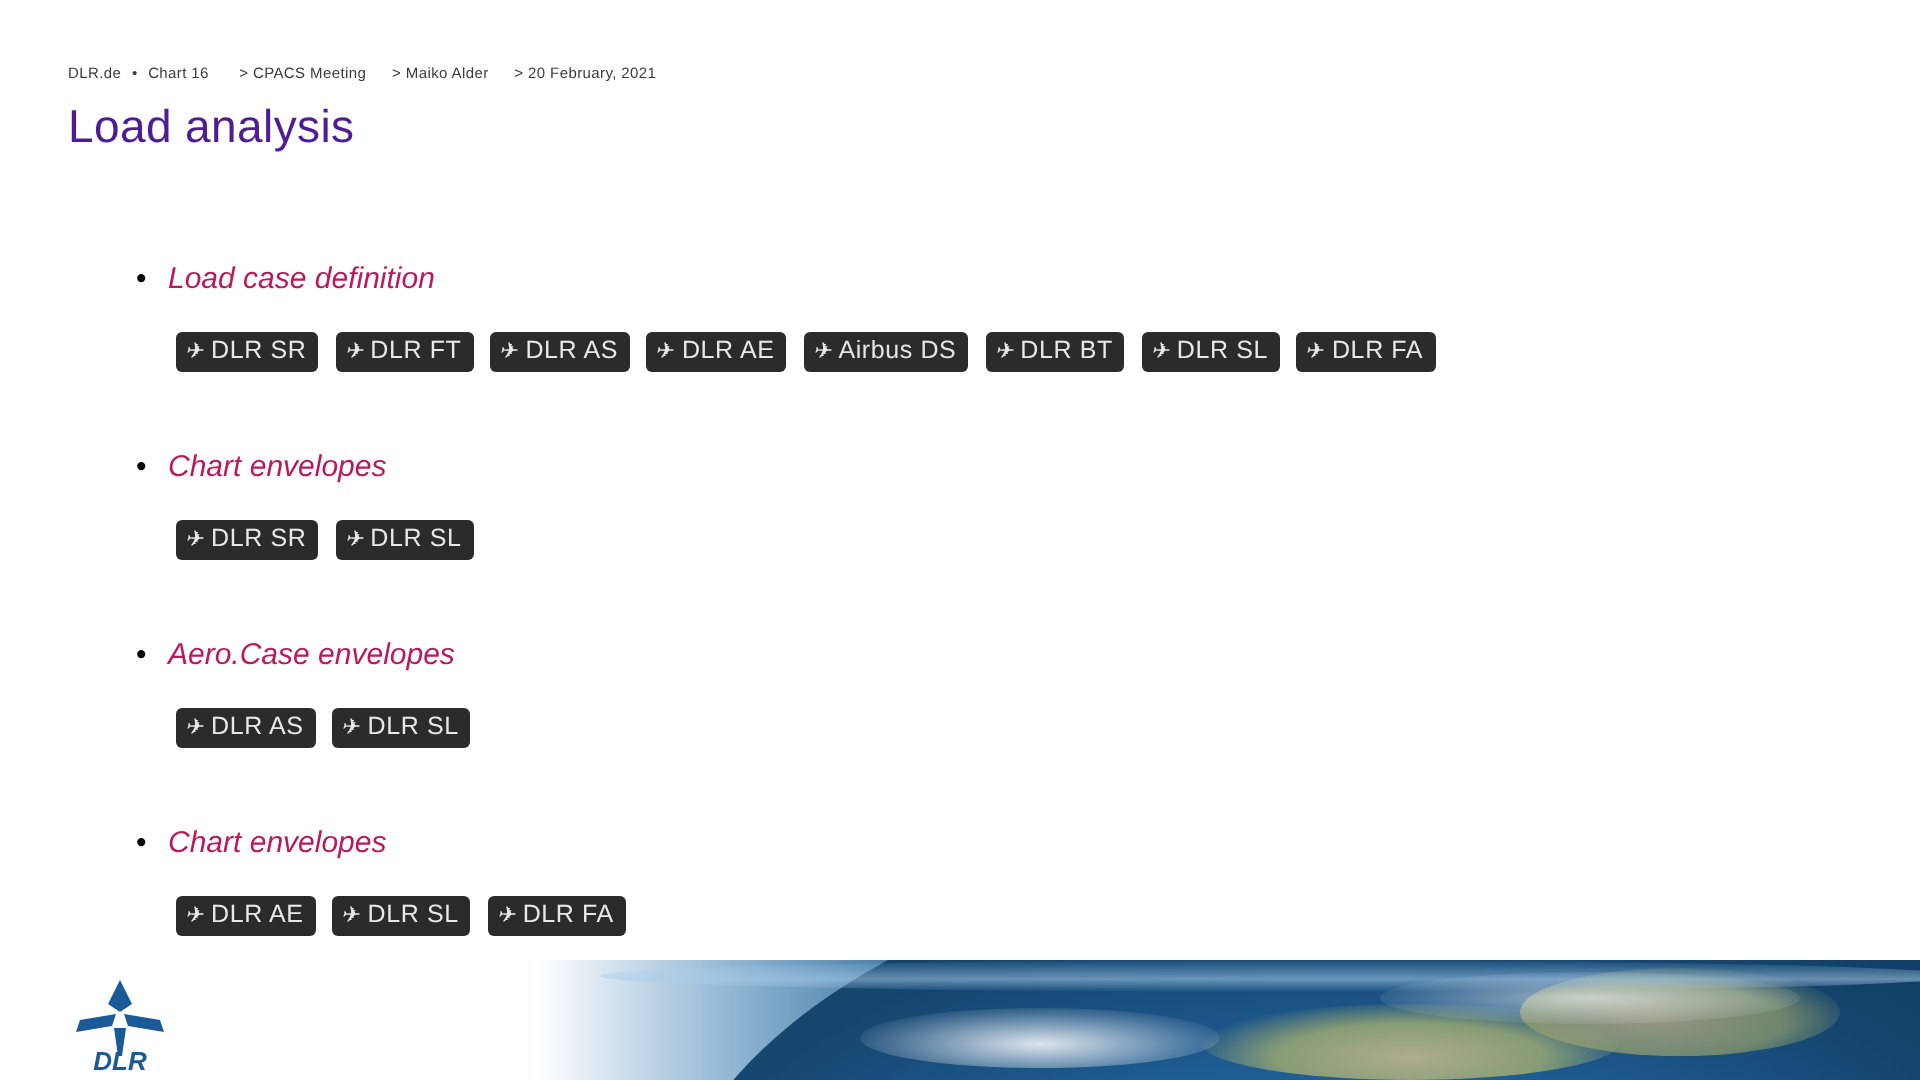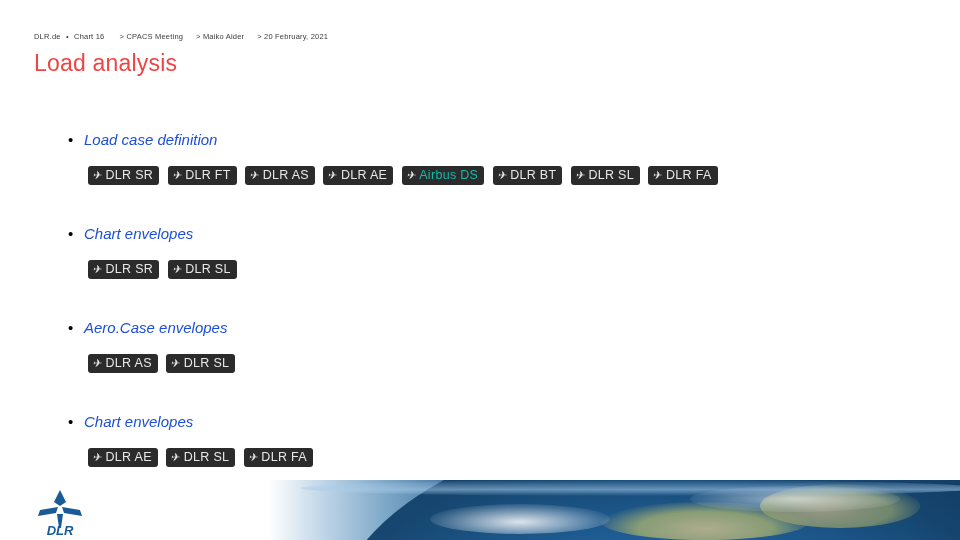--- a/index.html
+++ b/index.html
@@ -28,21 +28,21 @@
   }
   .breadcrumb span { display: inline; }
   .breadcrumb .sep { padding: 0 3px; }
 
   
   .slide-title {
     position: absolute;
     left: 34px;
     top: 50px;
     font-size: 23px;
-    color: #ef4444;
+    color: #4c1d95;
     font-weight: normal;
     letter-spacing: 0.2px;
   }
 
   
   .content {
     position: absolute;
     left: 0;
     top: 130px;
     width: 960px;
@@ -61,21 +61,21 @@
     font-size: 15px;
     color: #000;
     line-height: 20px;
   }
   .bullet-text {
     position: absolute;
     left: 84px;
     top: 0;
     font-size: 15px;
     font-style: italic;
-    color: #1d4ed8;
+    color: #be185d;
     line-height: 20px;
     white-space: nowrap;
   }
 
   .tag-row {
     position: relative;
     padding-left: 88px;
     white-space: nowrap;
     height: 26px;
   }
@@ -93,21 +93,21 @@
     letter-spacing: 0.3px;
   }
   .tag .glyph {
     display: inline-block;
     font-size: 11px;
     margin-right: 3px;
     transform: skewX(-12deg);
     color: #e8e8e8;
   }
   .tag .tag-label { display: inline; }
-  .tag.airbus .tag-label { color: #14b8a6; }
+  .tag.airbus .tag-label { color: #e5e5e5; }
   .tag.airbus { background: #2b2b2b; }
 
   
   .footer-band {
     position: absolute;
     left: 0;
     bottom: 0;
     width: 960px;
     height: 60px;
     background: linear-gradient(90deg,#ffffff 0%, #ffffff 28%, #bcd3e6 34%, #7fa9c9 40%, #3d6f9e 48%, #1d4f7e 56%, #16426b 66%, #123a60 78%, #0e3154 90%, #0b2a49 100%);

